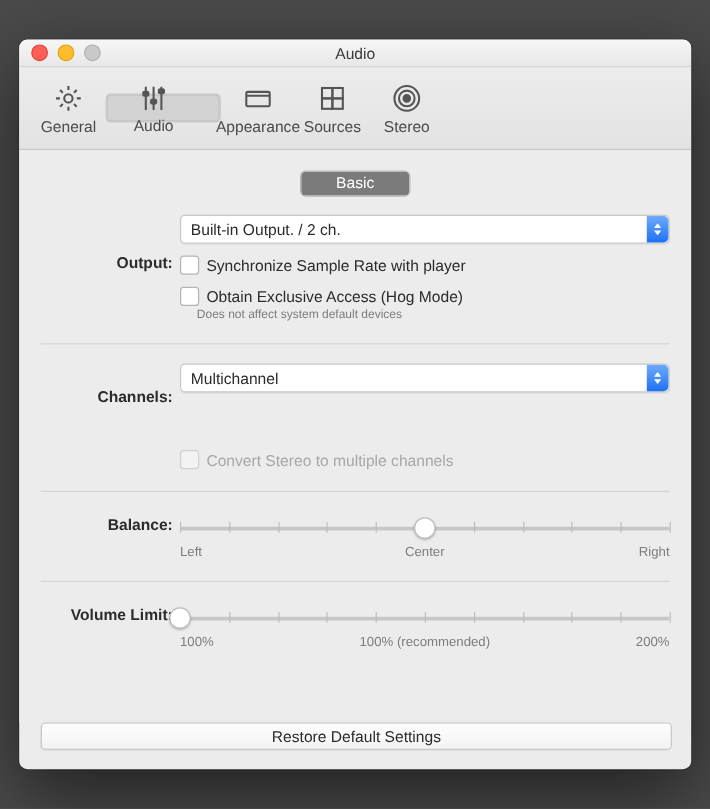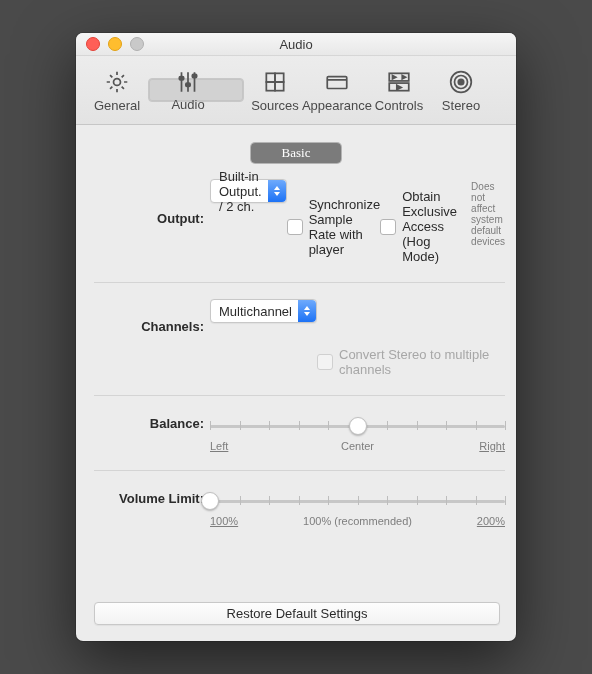--- a/index.html
+++ b/index.html
@@ -1,54 +1,54 @@
 <!DOCTYPE html>
 <html><head>
 <meta charset="utf-8">
 <style>
   html,body{margin:0;padding:0;background:#4a4a4a;}
   body{width:592px;height:674px;font-family:-apple-system,"Helvetica Neue",Arial,sans-serif;font-size:13px;color:#2b2b2b;display:flex;align-items:center;justify-content:center;}
-  .window{width:440px;height:608px;background:#ececec;border-radius:7px;box-shadow:0 20px 60px rgba(0,0,0,.55),0 0 0 1px rgba(0,0,0,.15);overflow:hidden;display:flex;flex-direction:column;}
+  .window{width:560px;height:608px;background:#ececec;border-radius:7px;box-shadow:0 20px 60px rgba(0,0,0,.55),0 0 0 1px rgba(0,0,0,.15);overflow:hidden;display:flex;flex-direction:column;}
   .titlebar{height:22px;background:linear-gradient(#f6f6f6,#e8e8e8);border-bottom:1px solid #d6d6d6;display:flex;align-items:center;position:relative;}
   .traffic{display:flex;gap:8px;padding-left:10px;}
   .tl{width:12px;height:12px;border-radius:50%;}
   .tl.close{background:#ff5f57;border:0.5px solid #e24238;}
   .tl.min{background:#ffbd2e;border:0.5px solid #e1a116;}
   .tl.max{background:#c9c9c9;border:0.5px solid #b0b0b0;}
   .title{position:absolute;left:0;right:0;text-align:center;font-size:13px;color:#3a3a3a;pointer-events:none;}
   .toolbar{height:68px;background:linear-gradient(#ececec,#e3e3e3);border-bottom:1px solid #c6c6c6;display:flex;align-items:center;padding:0 10px;gap:0;}
   .toolbtn{width:62px;height:58px;display:flex;flex-direction:column;align-items:center;justify-content:center;border-radius:5px;font-size:13px;color:#4a4a4a;cursor:default;}
   .toolbtn.sel{background:#d2d2d2;box-shadow:inset 0 0 0 1px rgba(0,0,0,.06);}
   .toolbtn .ic{width:28px;height:28px;margin-bottom:2px;display:flex;align-items:center;justify-content:center;color:#555;}
   .toolbtn .ic svg{width:26px;height:26px;stroke:#555;fill:none;stroke-width:1.6;}
   .content{flex:1;background:#ececec;padding:0 18px 14px;overflow:auto;}
-  .segwrap{display:flex;justify-content:center;padding:18px 0 16px;font-family:Liberation Serif, serif;}
+  .segwrap{display:flex;justify-content:center;padding:18px 0 16px;}
   .seg{display:flex;border-radius:4px;overflow:hidden;box-shadow:0 0 0 1px #b4b4b4;font-size:13px;}
   .seg .sbtn{width:90px;height:20px;line-height:20px;text-align:center;background:#fff;cursor:default;}
   .seg .sbtn.active{background:#7b7b7b;color:#fff;}
   .form{display:grid;grid-template-columns:110px 1fr;column-gap:6px;row-gap:0;}
   .lbl{text-align:right;font-weight:600;font-size:13px;color:#2b2b2b;padding-top:4px;}
-  .stack{display:flex;flex-direction:row;gap:0;}
+  .stack{display:flex;flex-direction:column;gap:0;}
   .sel{position:relative;height:22px;background:#fff;border:1px solid #c8c8c8;border-radius:4px;display:flex;align-items:center;padding:0 24px 0 8px;font-size:13px;box-shadow:0 0.5px 1px rgba(0,0,0,.05);}
   .sel .stepper{position:absolute;right:0;top:0;bottom:0;width:18px;background:linear-gradient(#6eaafc,#1d72f5);border-radius:0 4px 4px 0;display:flex;flex-direction:column;align-items:center;justify-content:center;}
   .sel .stepper:before,.sel .stepper:after{content:"";width:0;height:0;border-left:3.5px solid transparent;border-right:3.5px solid transparent;}
   .sel .stepper:before{border-bottom:4px solid #fff;margin-bottom:2px;}
   .sel .stepper:after{border-top:4px solid #fff;}
   .chk{display:flex;align-items:center;gap:6px;margin-top:10px;font-size:13px;}
   .chk.disabled{color:#a7a7a7;margin-top:48px;}
   .chkbox{width:14px;height:14px;border:1px solid #b4b4b4;border-radius:3px;background:#fff;flex-shrink:0;}
   .chk.disabled .chkbox{border-color:#d0d0d0;background:#f3f3f3;}
   .hint{font-size:10px;color:#7d7d7d;margin:2px 0 0 14px;}
   .sep{grid-column:1/3;height:1px;background:#d4d4d4;margin:18px 0 16px;}
   .slider{position:relative;height:20px;margin-top:4px;}
   .track{position:absolute;left:0;right:0;top:9px;height:3px;background:#c7c7c7;border-radius:2px;}
   .thumb{position:absolute;top:1px;width:16px;height:16px;background:#fff;border:0.5px solid #c0c0c0;border-radius:50%;box-shadow:0 1px 2px rgba(0,0,0,.25);transform:translateX(-50%);}
   .ticks{position:absolute;left:0;right:0;top:5px;height:12px;pointer-events:none;}
   .tick{position:absolute;width:1px;height:9px;top:0;background:#bdbdbd;}
-  .sl-labels{display:flex;justify-content:space-between;font-size:11px;color:#7d7d7d;margin-top:4px;text-decoration:underline;}
+  .sl-labels{display:flex;justify-content:space-between;font-size:11px;color:#7d7d7d;margin-top:4px;}
   .sl-labels .mid{position:absolute;left:50%;transform:translateX(-50%);}
   .sl-wrap{position:relative;}
   .footer{padding:0 18px 16px;}
   .restore{height:21px;width:100%;background:linear-gradient(#fdfdfd,#f3f3f3);border:1px solid #c8c8c8;border-radius:4px;font-size:13px;color:#2b2b2b;display:flex;align-items:center;justify-content:center;box-shadow:0 0.5px 1px rgba(0,0,0,.05);cursor:default;}
 </style>
 </head>
 <body>
 
 <div class="window">
   <div class="titlebar">
@@ -77,47 +77,36 @@
             <rect x="4" y="7" width="4" height="3" rx="1" fill="#555"></rect>
             <rect x="10" y="13" width="4" height="3" rx="1" fill="#555"></rect>
             <rect x="16" y="5" width="4" height="3" rx="1" fill="#555"></rect>
           </svg>
       </div>
       <span>Audio</span>
     </div>
     <div class="toolbtn">
       <div class="ic">
         <svg viewBox="0 0 24 24">
+            <rect x="3" y="7" width="18" height="11" rx="1"></rect>
+            <path d="M3 10h18"></path>
+          </svg>
+      </div>
+      <span>Appearance</span>
+    </div>
+    <div class="toolbtn">
+      <div class="ic">
+        <svg viewBox="0 0 24 24">
             <rect x="4" y="4" width="8" height="8"></rect>
             <rect x="12" y="4" width="8" height="8"></rect>
             <rect x="4" y="12" width="8" height="8"></rect>
             <rect x="12" y="12" width="8" height="8"></rect>
           </svg>
       </div>
       <span>Sources</span>
-    </div>
-    <div class="toolbtn">
-      <div class="ic">
-        <svg viewBox="0 0 24 24">
-            <rect x="3" y="7" width="18" height="11" rx="1"></rect>
-            <path d="M3 10h18"></path>
-          </svg>
-      </div>
-      <span>Appearance</span>
-    </div>
-    <div class="toolbtn">
-      <div class="ic">
-        <svg viewBox="0 0 24 24">
-            <rect x="3" y="4" width="18" height="7"></rect>
-            <rect x="3" y="13" width="18" height="7"></rect>
-            <path d="M6 6l3 1.5L6 9zM15 6l3 1.5L15 9z" fill="#555"></path>
-            <path d="M10 15l4 2-4 2z" fill="#555"></path>
-          </svg>
-      </div>
-      <span>Controls</span>
     </div>
     <div class="toolbtn">
       <div class="ic">
         <svg viewBox="0 0 24 24">
             <circle cx="12" cy="12" r="2.5" fill="#555"></circle>
             <circle cx="12" cy="12" r="6"></circle>
             <circle cx="12" cy="12" r="9.5"></circle>
           </svg>
       </div>
       <span>Stereo</span>

